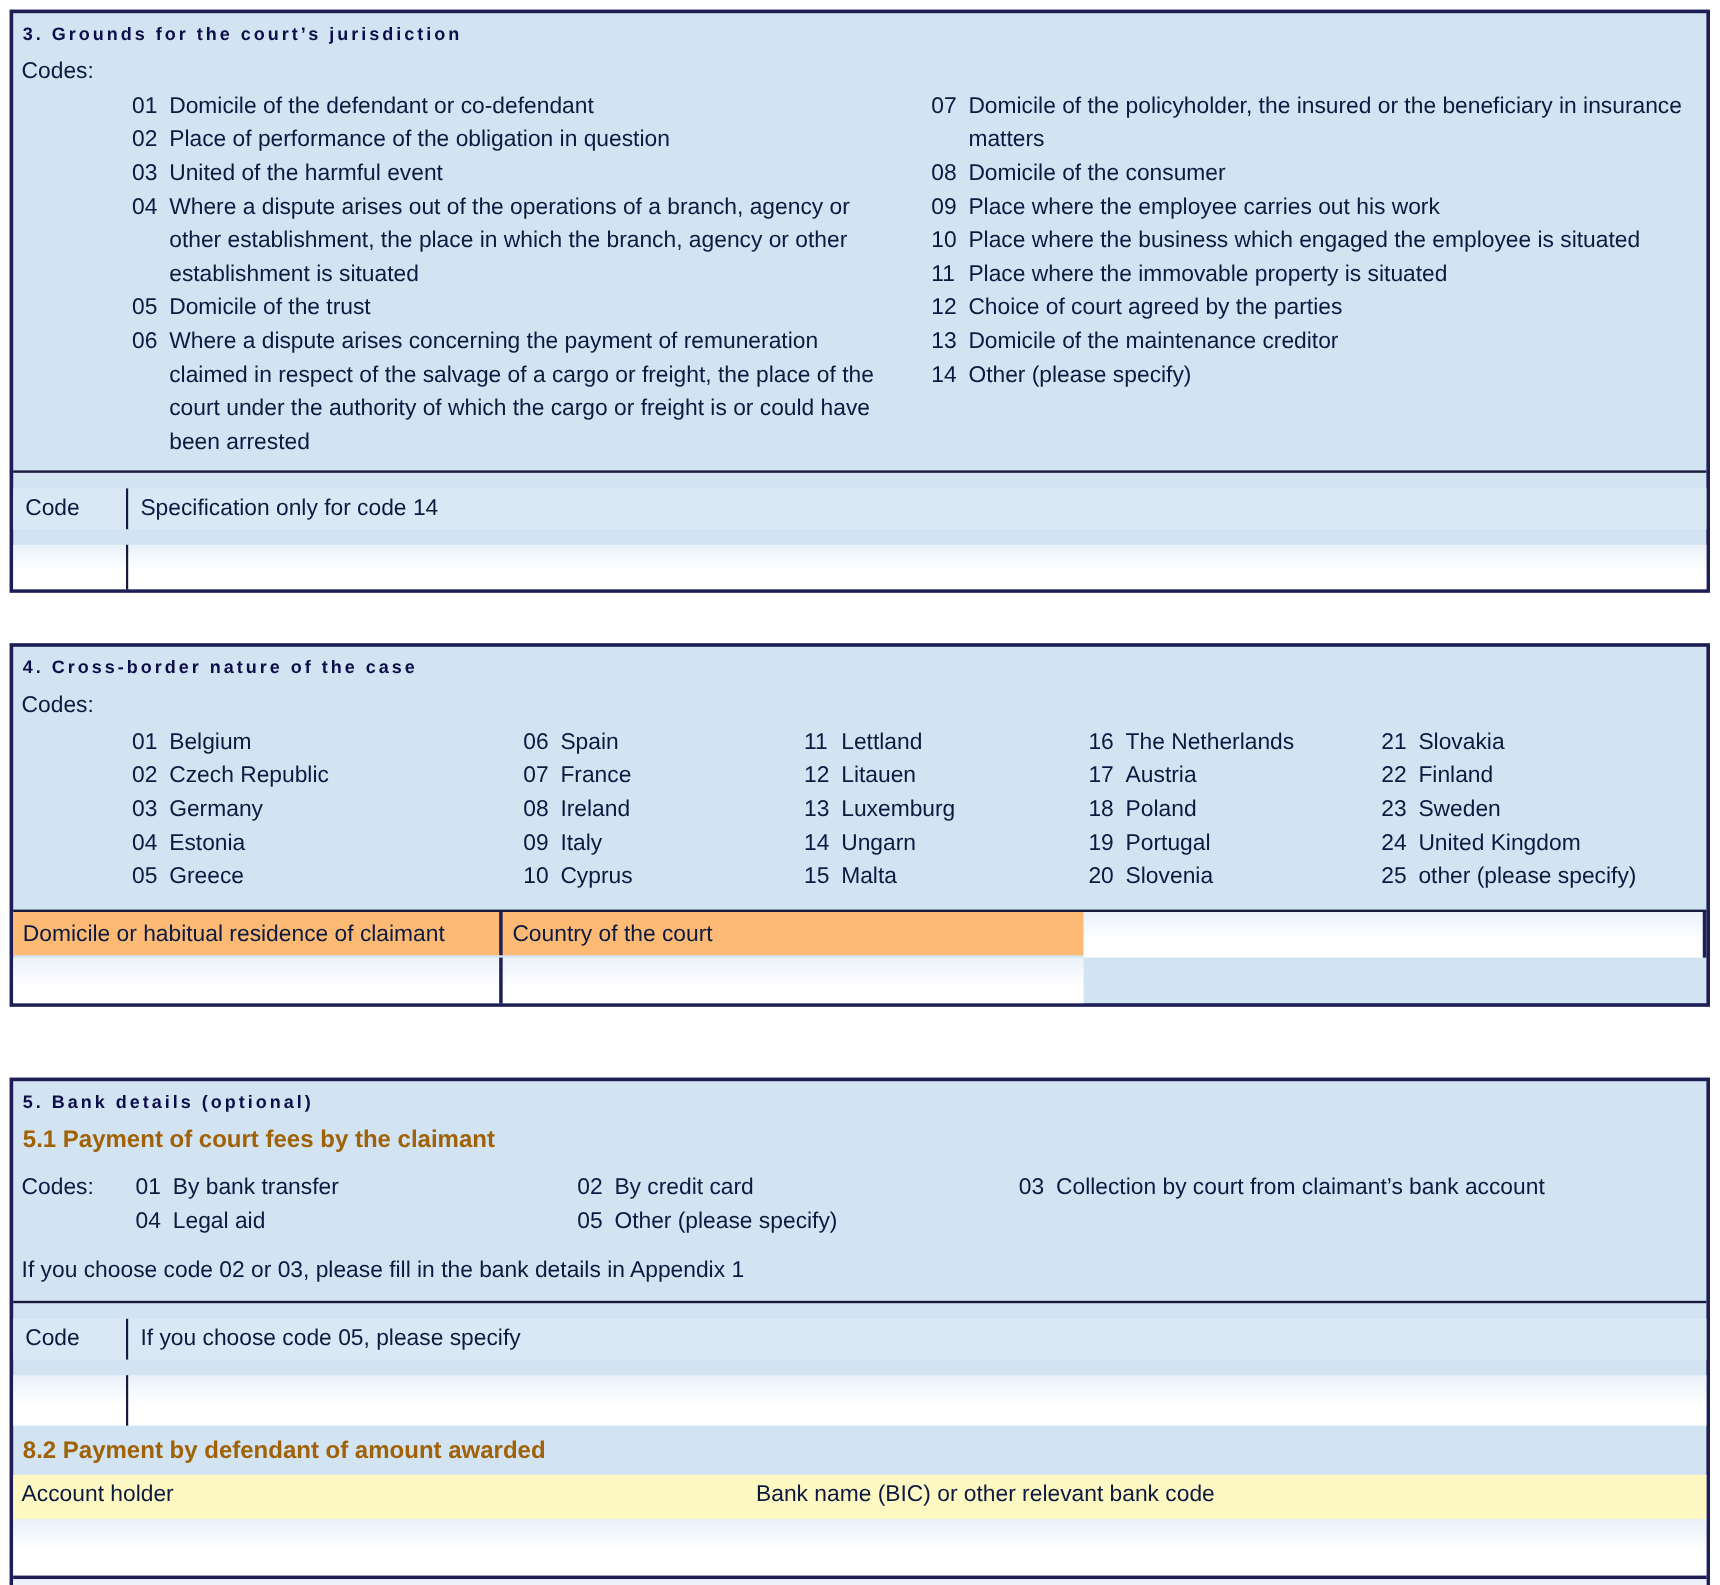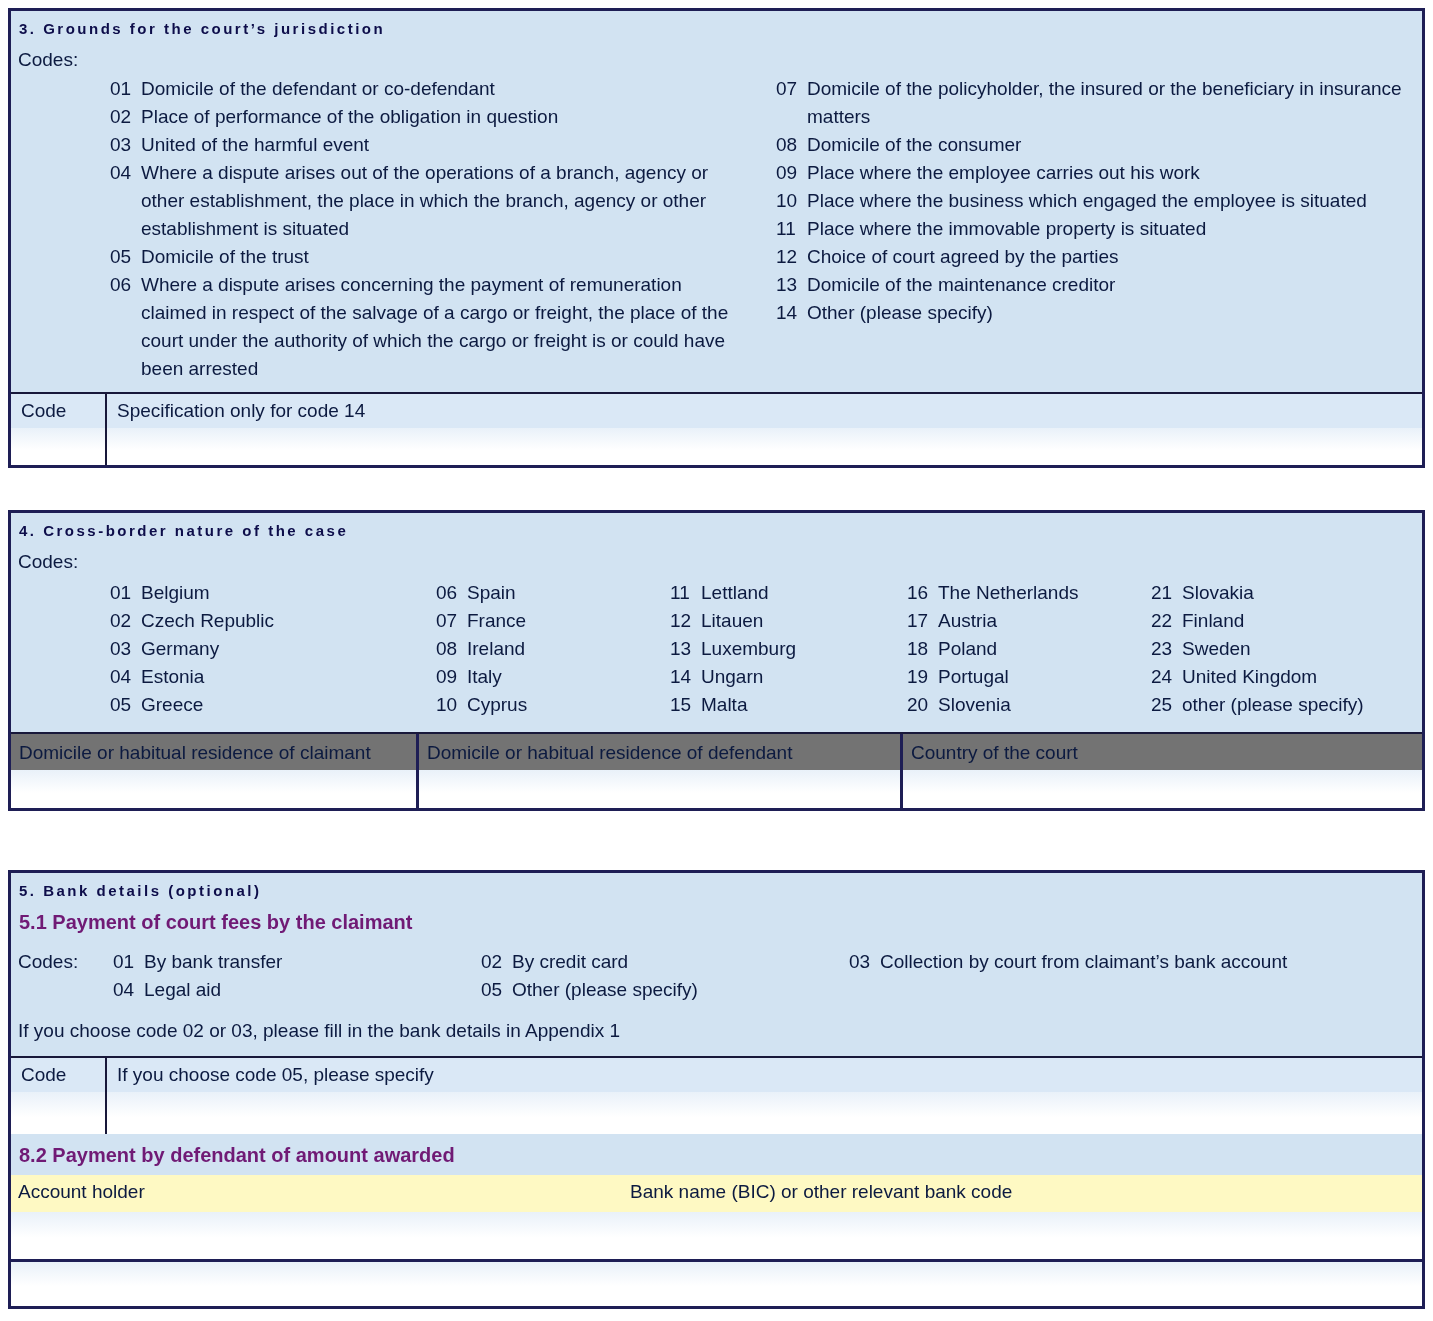--- a/index.html
+++ b/index.html
@@ -33,38 +33,38 @@
   
   .s3-cols{display:flex;padding-bottom:9px;}
   .s3-col.left{flex:0 0 734px;padding-left:99px;box-sizing:border-box;}
   .s3-col.right{flex:1;padding-left:31px;padding-right:10px;box-sizing:border-box;}
   
   .two-col-table{
     border-top:2px solid #18183a;
     display:grid;
     grid-template-columns:96px 1fr;
   }
-  .cell{box-sizing:border-box;padding:3px 10px;line-height:28px;}
+  .cell{box-sizing:border-box;padding:3px 10px;line-height:28px;margin-top:13px;}
   .cell.head{background:#dae8f6;height:34px;}
   .cell.input{height:37px;background:linear-gradient(180deg,#e9f1f9 0%,#ffffff 60%);}
   .code-col{border-right:2px solid #18183a;}
   
   .s4-cols{display:flex;padding:2px 0 13px 99px;box-sizing:border-box;}
   .s4-c1{flex:0 0 326px;} .s4-c2{flex:0 0 234px;} .s4-c3{flex:0 0 237px;}
   .s4-c4{flex:0 0 244px;} .s4-c5{flex:1;}
   .s4-table{
     border-top:2px solid #18183a;
     display:grid;
     grid-template-columns:408px 484px 1fr;
   }
-  .s4-table .head{background:#737373;height:36px;padding:5px 12px 0 8px;line-height:27px;box-sizing:border-box;}
+  .s4-table .head{background:#fdba74;height:36px;padding:5px 12px 0 8px;line-height:27px;box-sizing:border-box;}
   .s4-table .input{height:38px;background:linear-gradient(180deg,#e9f1f9 0%,#ffffff 60%);}
   .v-line{border-right:3px solid #1e1e55;}
   
-  .sub-title{margin:0;padding:10px 8px 2px 8px;font-size:20px;font-weight:bold;color:#701a75;}
+  .sub-title{margin:0;padding:10px 8px 2px 8px;font-size:20px;font-weight:bold;color:#a16207;}
   .s5-codes{display:grid;grid-template-columns:95px 368px 368px 1fr;padding:12px 0 2px 7px;}
   .note{padding:12px 0 12px 7px;line-height:26px;}
   .bank-label-row{display:flex;background:#fef9c3;min-height:37px;box-sizing:border-box;padding-top:6px;}
   .bank-label.first{flex:0 0 619px;padding-left:7px;box-sizing:border-box;}
   .bank-label.second{flex:1;}
   .bank-input-row{display:flex;height:47px;background:linear-gradient(180deg,#e9f1f9 0%,#ffffff 55%);}
   .bank-input{flex:1;}
   .bank-divider{border-top:3px solid #1e1e55;height:0;}
 </style>
 </head>
@@ -292,21 +292,20 @@
         </div>
 
         <div class="code-row">
           <span class="code-num">25</span>
           <span class="code-text">other (please specify)</span>
         </div>
       </div>
   </div>
   <div class="s4-table">
     <div class="head v-line">Domicile or habitual residence of claimant</div>
-    <div class="head v-line">Domicile or habitual residence of defendant</div>
     <div class="head">Country of the court</div>
     <div class="input v-line"></div>
     <div class="input v-line"></div>
     <div class="input"></div>
   </div>
 </section>
 
 <section class="panel" id="s5">
   <h2 class="title">5. Bank details (optional)</h2>
   <h3 class="sub-title">5.1 Payment of court fees by the claimant</h3>

